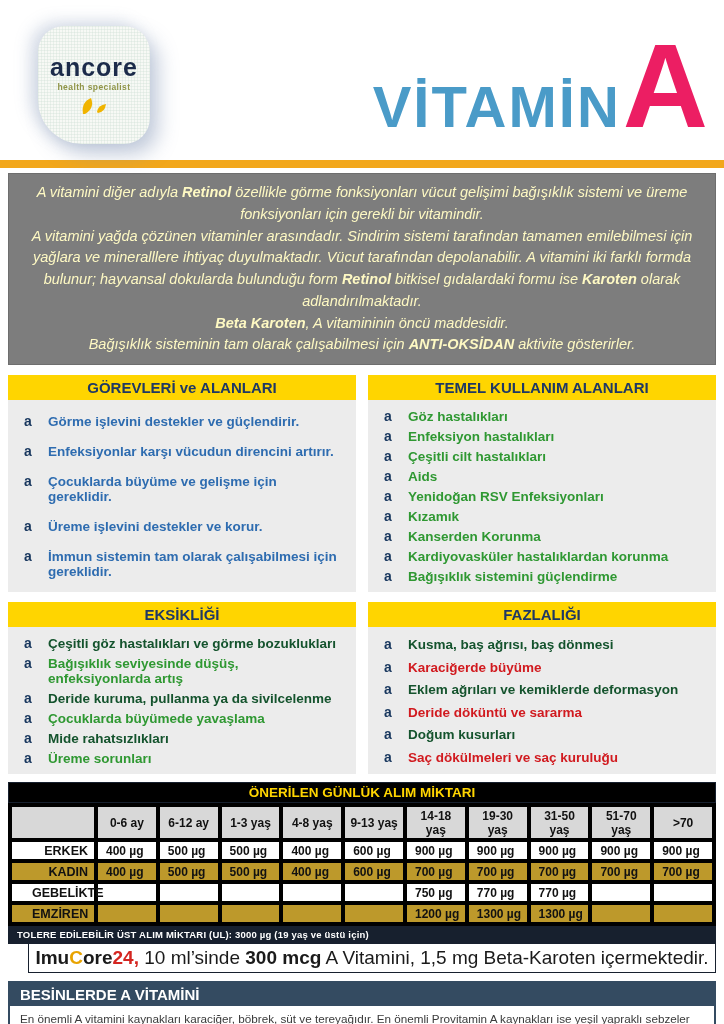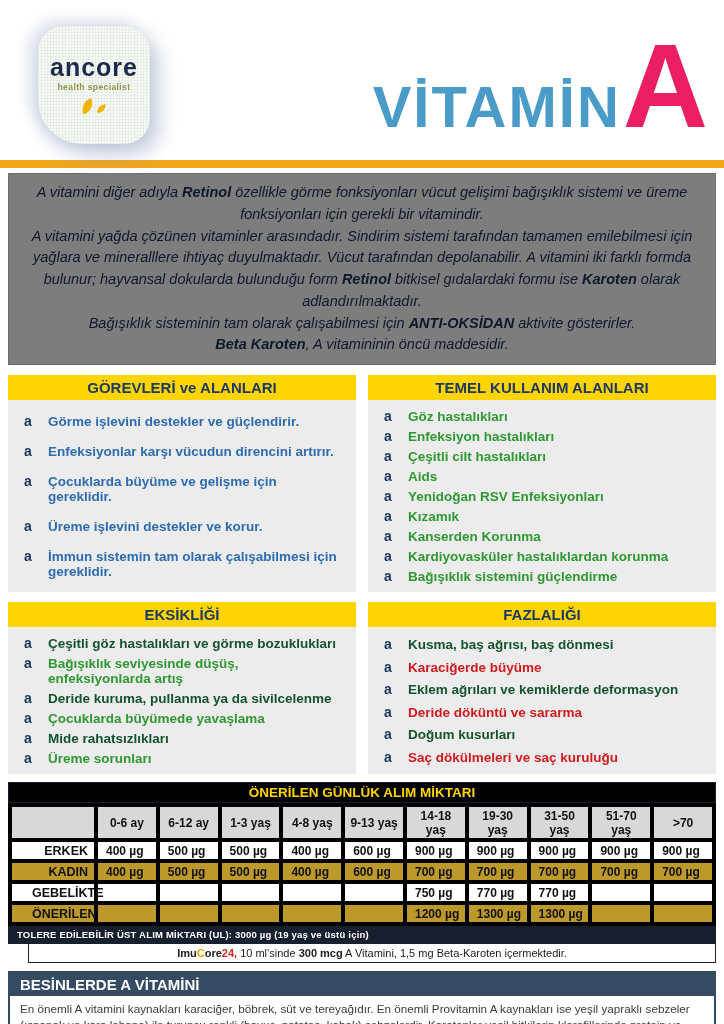--- a/index.html
+++ b/index.html
@@ -28,21 +28,21 @@
   .leaves { margin-top:4px; }
   .title { position:absolute; right:16px; bottom:6px; white-space:nowrap; }
   .t-word { font-weight:700; font-size:58px; color:#4a9bc8; letter-spacing:2px; }
   .t-letter { font-weight:700; font-size:118px; color:#ec1e63; margin-left:2px; }
 
   .gold-bar { height:8px; width:724px; background:#f2a71b; }
 
   
   .intro {
     margin:5px 8px 0; min-height:138px; background:#7d7d7d; border:1px solid #6e6e6e;
-    color:#0f172a; font-style:italic; text-align:center;
+    color:#fef9c3; font-style:italic; text-align:center;
     font-size:14.5px; line-height:1.5; padding:8px 14px;
     display:flex; flex-direction:column; justify-content:center;
   }
   .intro-line { margin:0; }
   .b { font-weight:800; }
 
   
   .cols { display:flex; gap:12px; margin:10px 8px 0; }
   .col { flex:1; display:flex; flex-direction:column; }
   .sec-head {
@@ -73,21 +73,21 @@
   tbody th { font-weight:700; text-align:right; padding-right:6px; font-size:12.5px; color:#111;padding-left:20px; }
   tbody td { text-align:left; padding-left:8px; font-weight:600; color:#111; }
   tr.light { background:#ffffff; }
   tr.goldrow { background:#bd992b;border-radius:9px; }
   .ul-note {
     background:#17202e; color:#ffffff; font-size:9.5px; font-weight:700;
     padding:3px 8px; border:1px solid #17202e; border-top:none; letter-spacing:.2px;
   }
   .imucore {
     background:#ffffff; border:1px solid #17202e; border-top:none;
-    text-align:center; font-size:11px; padding:3px 0; color:#1a1a1a;margin-left:20px;
+    text-align:center; font-size:19px; padding:3px 0; color:#1a1a1a;margin-left:20px;
   }
   .gold { color:#e8a300; }
   .red  { color:#d42520; }
 
   
   .besinler { margin:8px 8px 0; border:2px solid #344b61; background:#fff; }
   .bes-head { background:#344b61; color:#ffffff; font-weight:800; font-size:15px; padding:3px 10px; }
   .bes-body { padding:5px 10px 7px; font-size:11.7px; line-height:1.34; color:#3a3a3a; }
 </style>
 </head>
@@ -107,22 +107,22 @@
     <div class="title">
       <span class="t-word">VİTAMİN</span><span class="t-letter">A</span>
     </div>
   </header>
 
   <div class="gold-bar"></div>
 
   <section class="intro" id="intro">
       <p class="intro-line"><span>A vitamini diğer adıyla </span><span class="b">Retinol</span><span> özellikle görme fonksiyonları vücut gelişimi bağışıklık sistemi ve üreme fonksiyonları için gerekli bir vitamindir.</span></p>
       <p class="intro-line"><span>A vitamini yağda çözünen vitaminler arasındadır. Sindirim sistemi tarafından tamamen emilebilmesi için yağlara ve mineralllere ihtiyaç duyulmaktadır. Vücut tarafından depolanabilir. A vitamini iki farklı formda bulunur; hayvansal dokularda bulunduğu form </span><span class="b">Retinol</span><span> bitkisel gıdalardaki formu ise </span><span class="b">Karoten</span><span> olarak adlandırılmaktadır.</span></p>
+      <p class="intro-line"><span class="b">Beta Karoten</span><span>, A vitamininin öncü maddesidir.</span></p>
       <p class="intro-line"><span>Bağışıklık sisteminin tam olarak çalışabilmesi için </span><span class="b">ANTI-OKSİDAN</span><span> aktivite gösterirler.</span></p>
-      <p class="intro-line"><span class="b">Beta Karoten</span><span>, A vitamininin öncü maddesidir.</span></p>
     </section>
 
   <div class="cols row1">
     <div class="col">
       <div class="sec-head">GÖREVLERİ ve ALANLARI</div>
       <div class="sec-box spread" id="sec0">
           <div class="item">
             <span class="bullet">a</span>
             <span class="itxt blue-t">Görme işlevini destekler ve güçlendirir.</span>
           </div>
@@ -300,21 +300,21 @@
             <td></td>
             <td></td>
             <td></td>
             <td>750 µg</td>
             <td>770 µg</td>
             <td>770 µg</td>
             <td></td>
             <td></td>
           </tr>
           <tr class="goldrow">
-            <th>ÖNERİLEN</th>
+            <th>EMZİREN</th>
             <td></td>
             <td></td>
             <td></td>
             <td></td>
             <td></td>
             <td>1200 µg</td>
             <td>1300 µg</td>
             <td>1300 µg</td>
             <td></td>
             <td></td>

